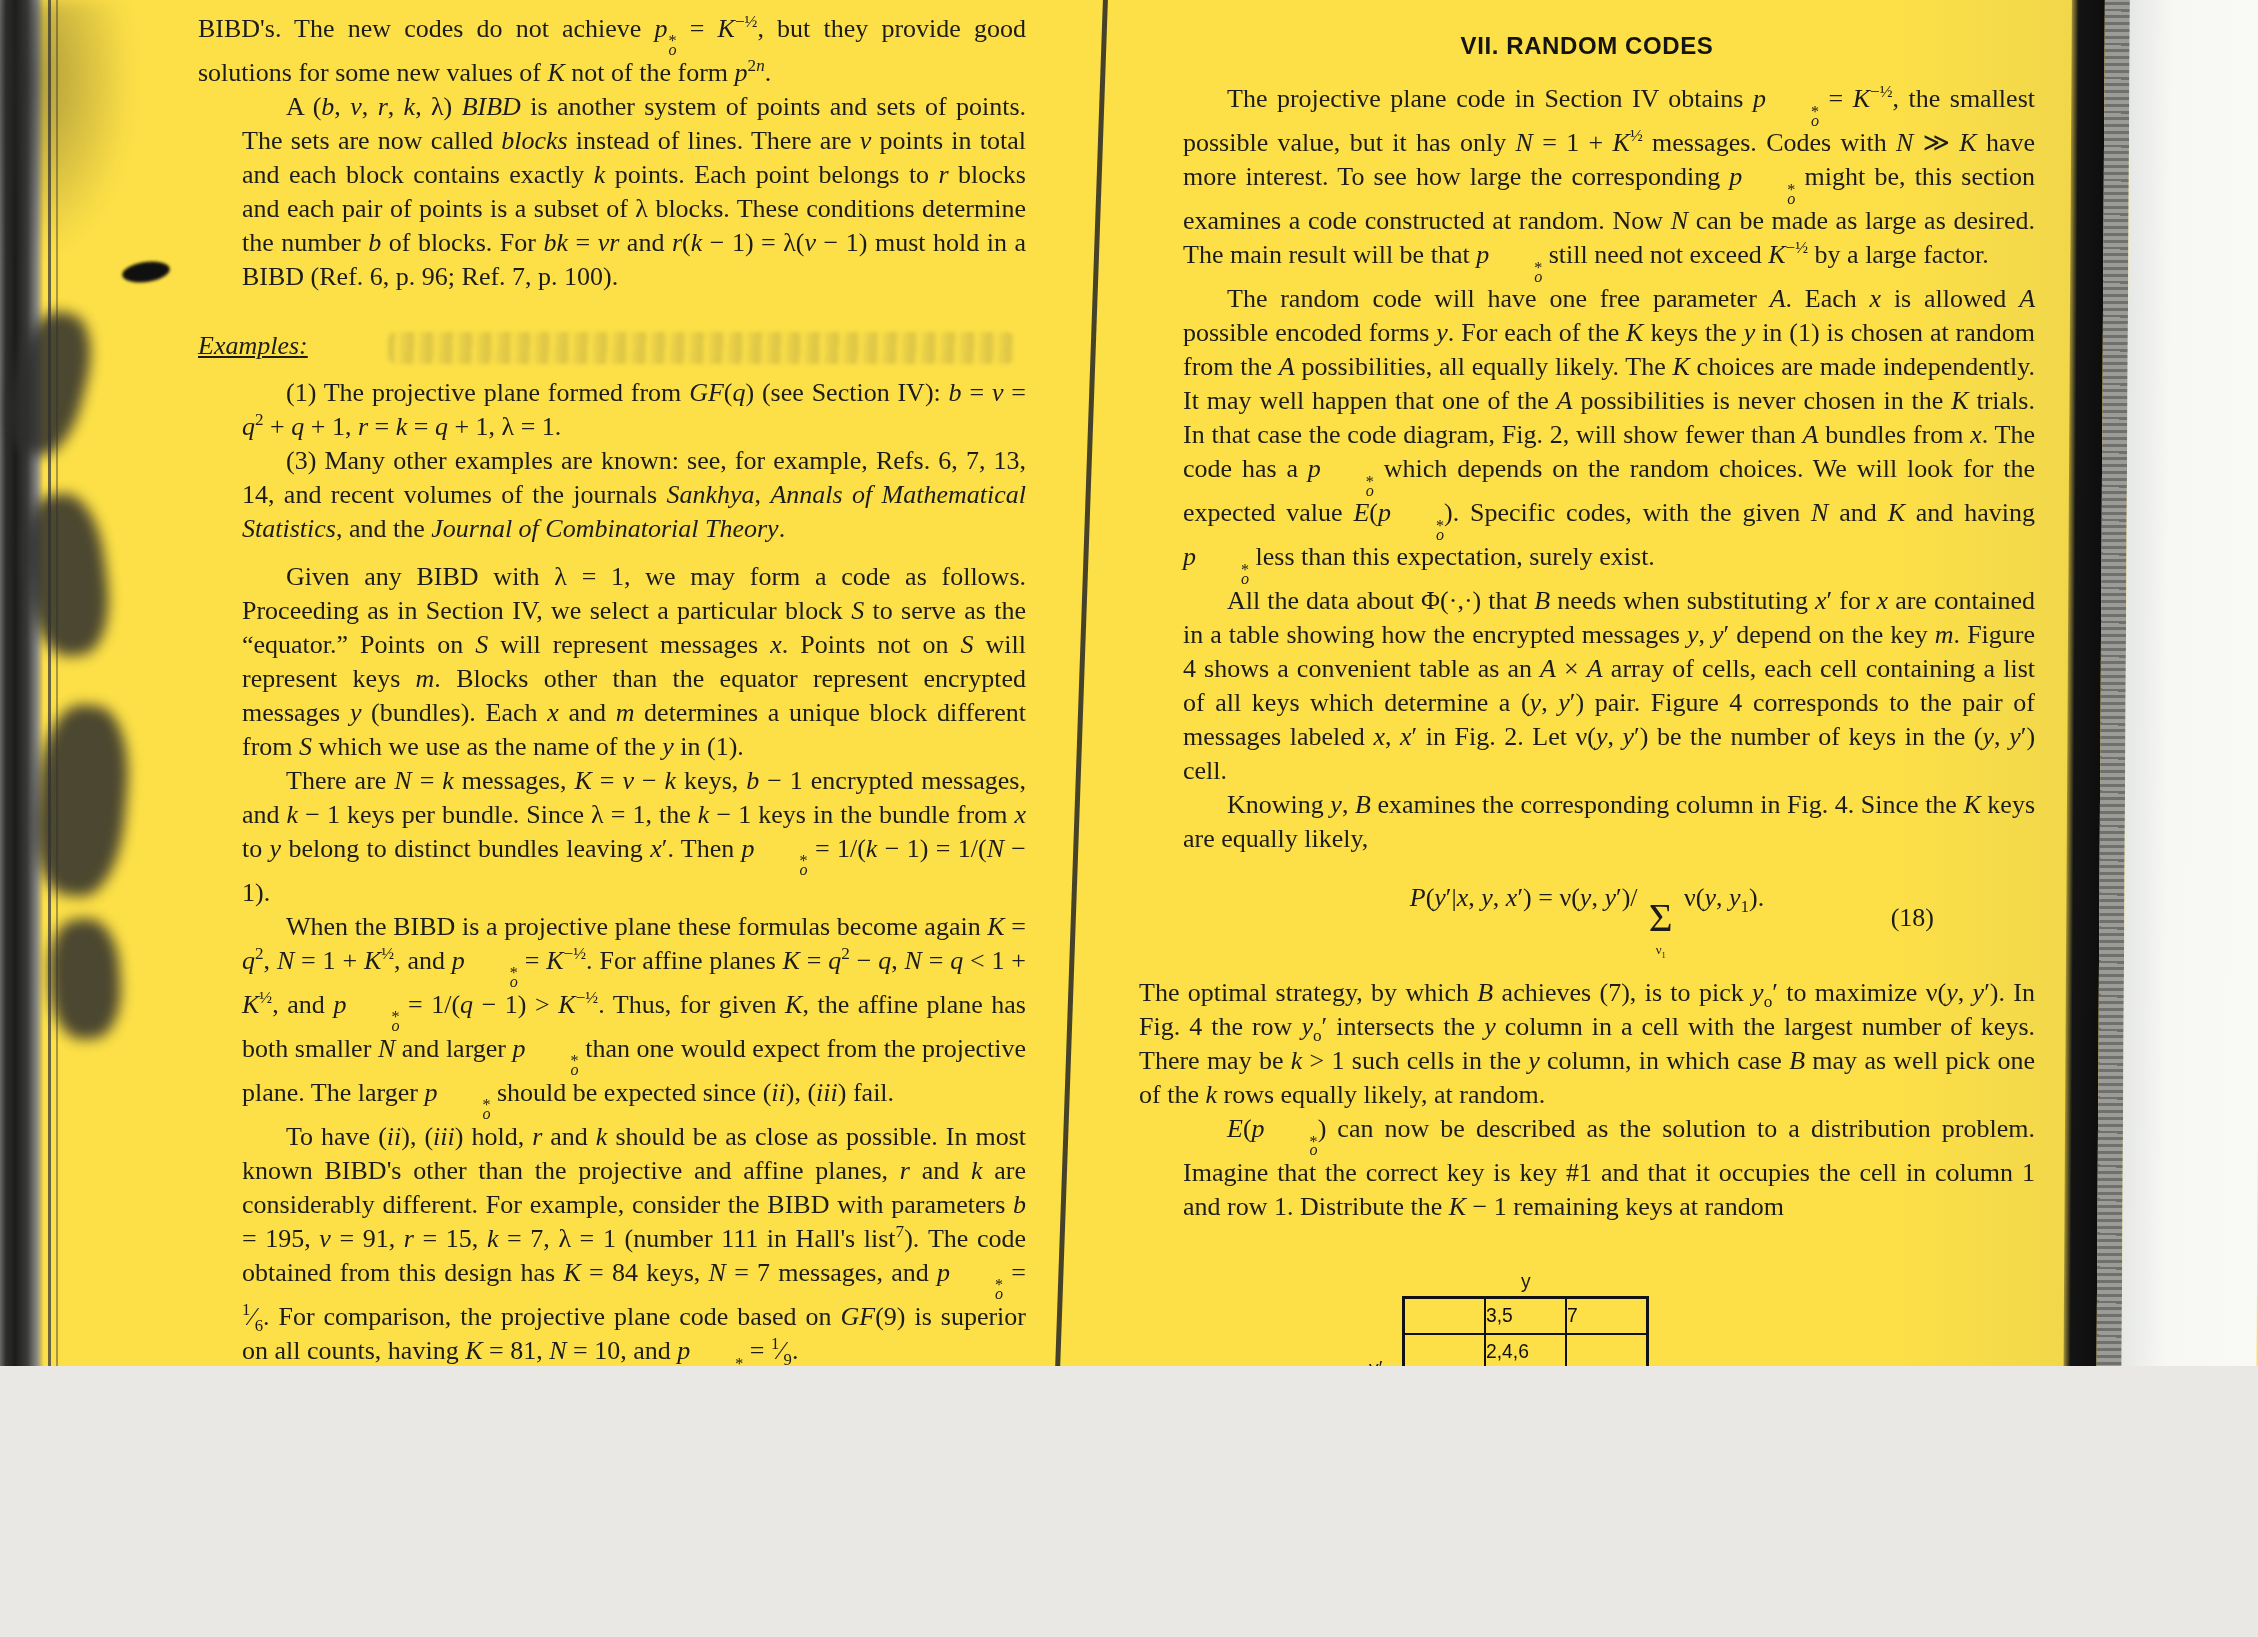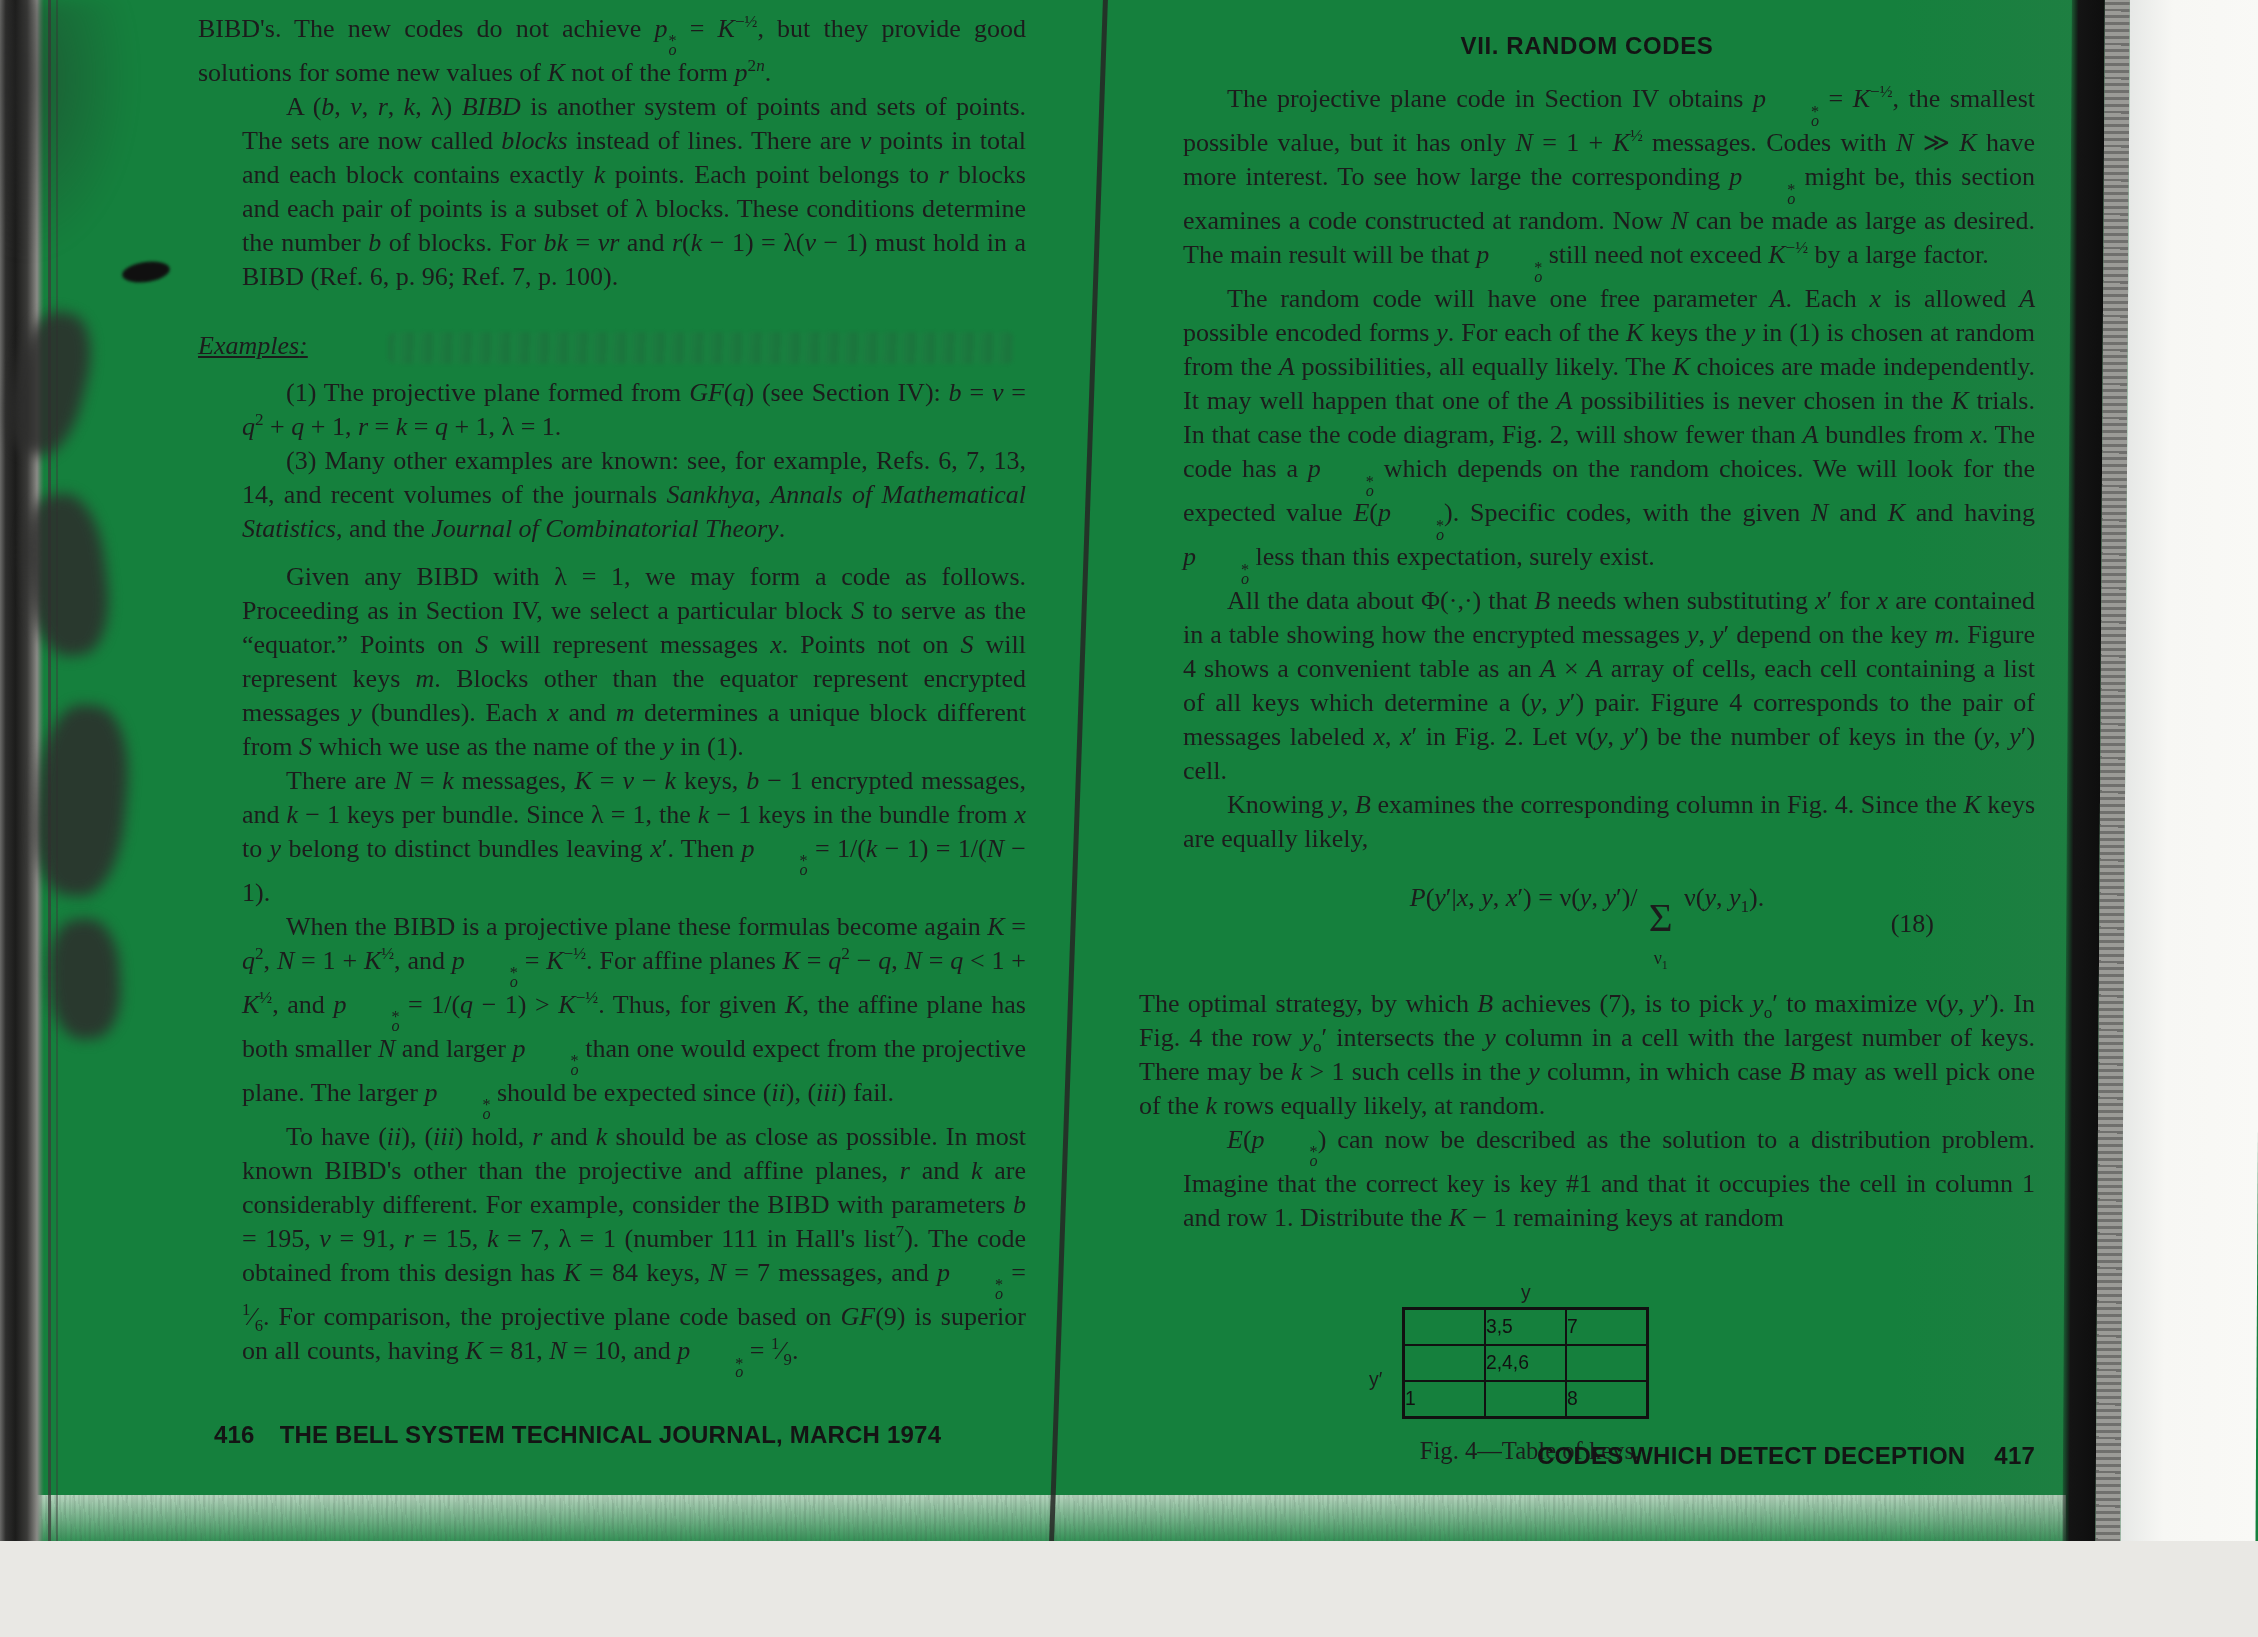--- a/index.html
+++ b/index.html
@@ -1,18 +1,18 @@
 <!DOCTYPE html>
 <html><head>
 <meta charset="utf-8">
 <style>
   html,body{margin:0;padding:0;background:#e9e8e4;}
   #scan{
-    position:relative;width:2258px;height:1541px;overflow:hidden;
-    background:#15803d;color:#1c1c1c;
+    position:relative;width:2258px;height:1366px;overflow:hidden;
+    background:#fde047;color:#1c1c1c;
     font-family:"Liberation Serif","DejaVu Serif",serif;
   }
   
   .page-col{position:absolute;text-align:justify;font-size:26px;line-height:34px;}
   #left-col{left:198px;top:11.6px;width:828px;}
   #right-col{left:1139px;top:29px;width:896px;}
   .para{margin:0;text-indent:0;}
   .para.indent{text-indent:44px;margin-left:44px;}
   .para.gap-top{margin-top:13.5px;}
   .para.examples{font-style:italic;margin:35px 0 13.5px 0;text-decoration:underline;}
@@ -27,21 +27,21 @@
   .pstar{white-space:nowrap;}
   .pstar .ss{display:inline-flex;flex-direction:column;align-items:center;
     vertical-align:-6.8px;font-size:62%;line-height:.72;margin-left:1px;}
   .pstar .st{transform:translateY(2.9px);}
   .frac sup{font-size:64%;}
   .frac sub{font-size:64%;}
   
   .bigsum{display:inline-flex;flex-direction:column;align-items:center;
     vertical-align:-25px;line-height:.75;margin:0 4.8px;}
   .bigsum .sg{font-size:41px;}
-  .bigsum .su{font-size:18px;margin-top:19px;}
+  .bigsum .su{font-size:13px;margin-top:12px;}
   .equation{position:relative;margin:25px 0 21px 0;text-align:center;text-indent:0;}
   .eq-num{position:absolute;right:101px;top:50%;transform:translateY(-50%);}
   
   .figure{position:relative;margin-top:39px;height:210px;text-align:left;text-indent:0;}
   .keytable{position:absolute;left:263px;top:33px;border-collapse:collapse;border:3.9px solid #111;}
   .keytable td{
     width:79px;height:33px;border:2.4px solid #111;padding:0;
     font-family:"Liberation Sans","DejaVu Sans",sans-serif;font-size:19.3px;color:#111;
   }
   .fig-ylab{position:absolute;left:382px;top:1.9px;font-family:"Liberation Sans",sans-serif;font-size:19.3px;}

